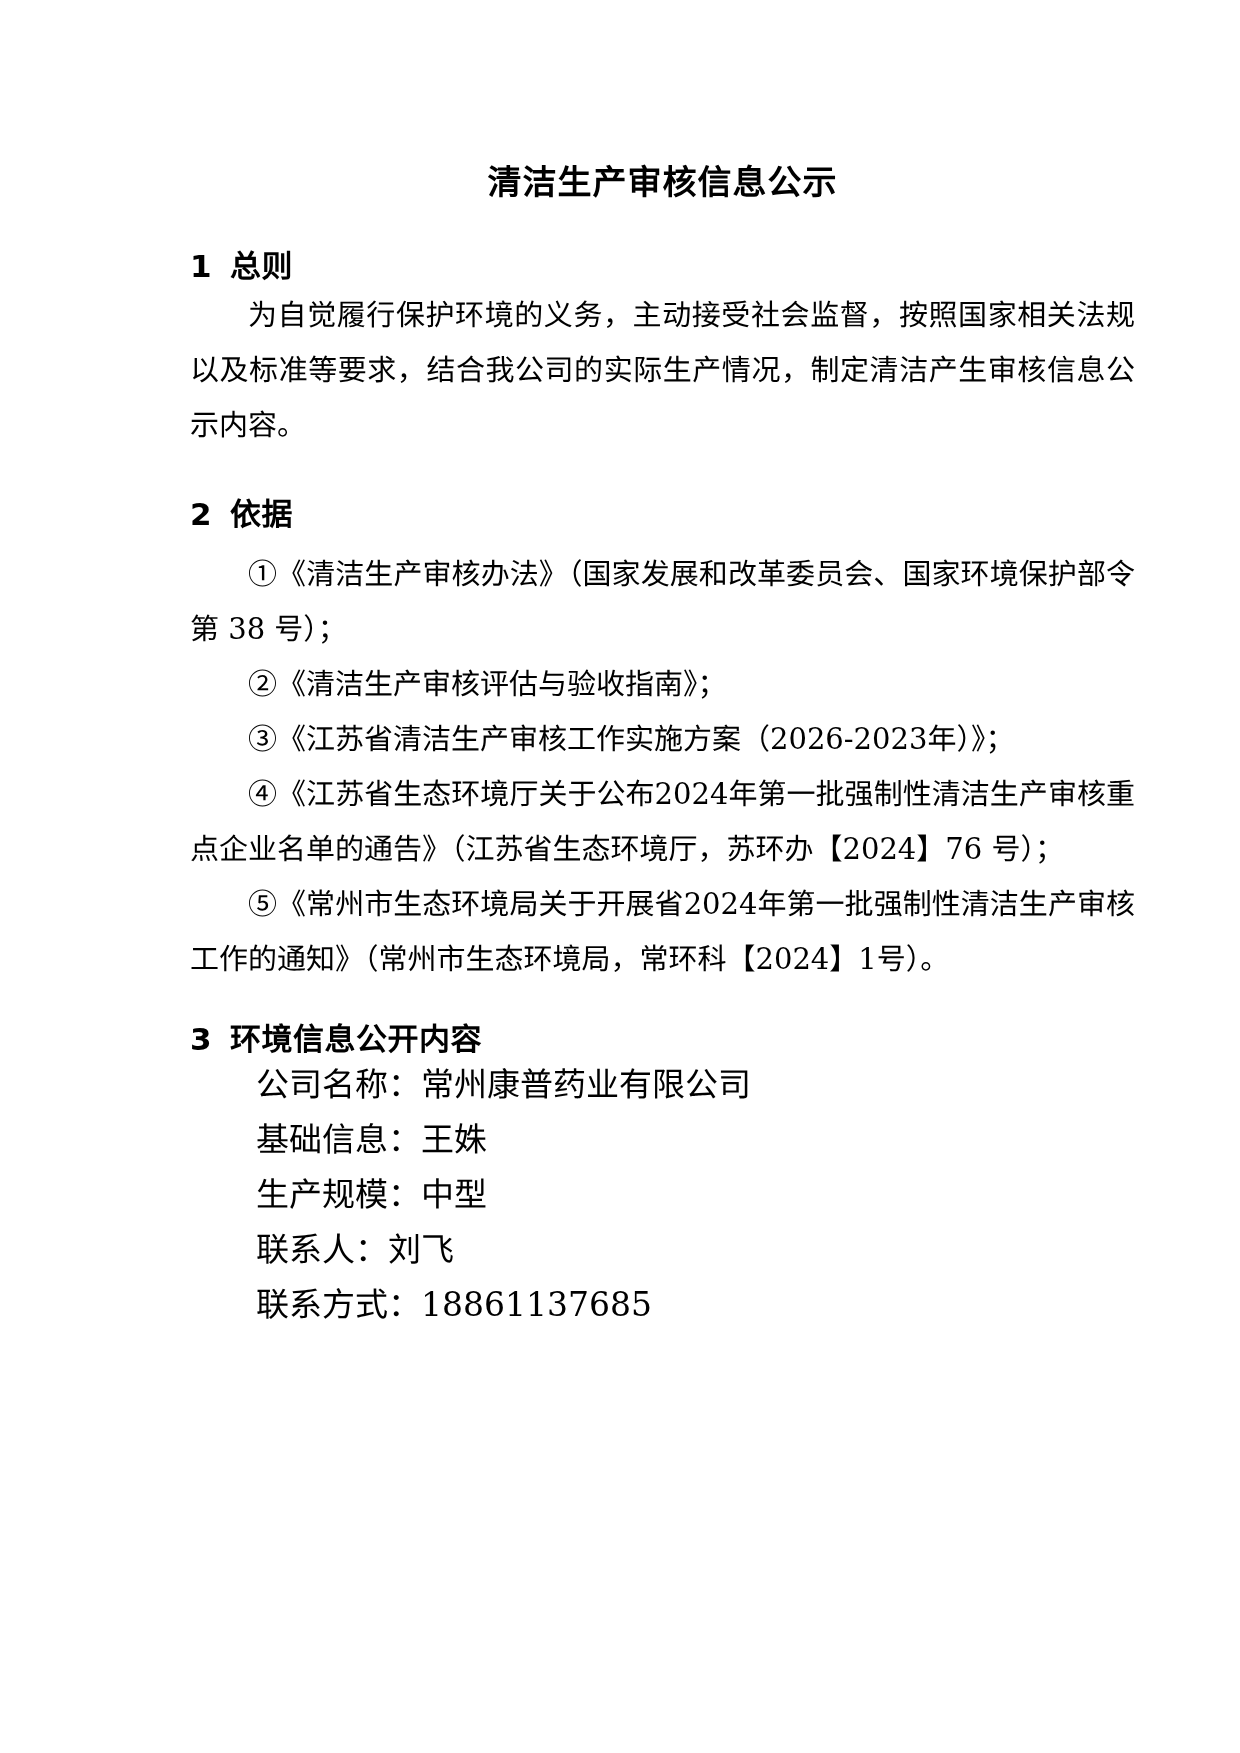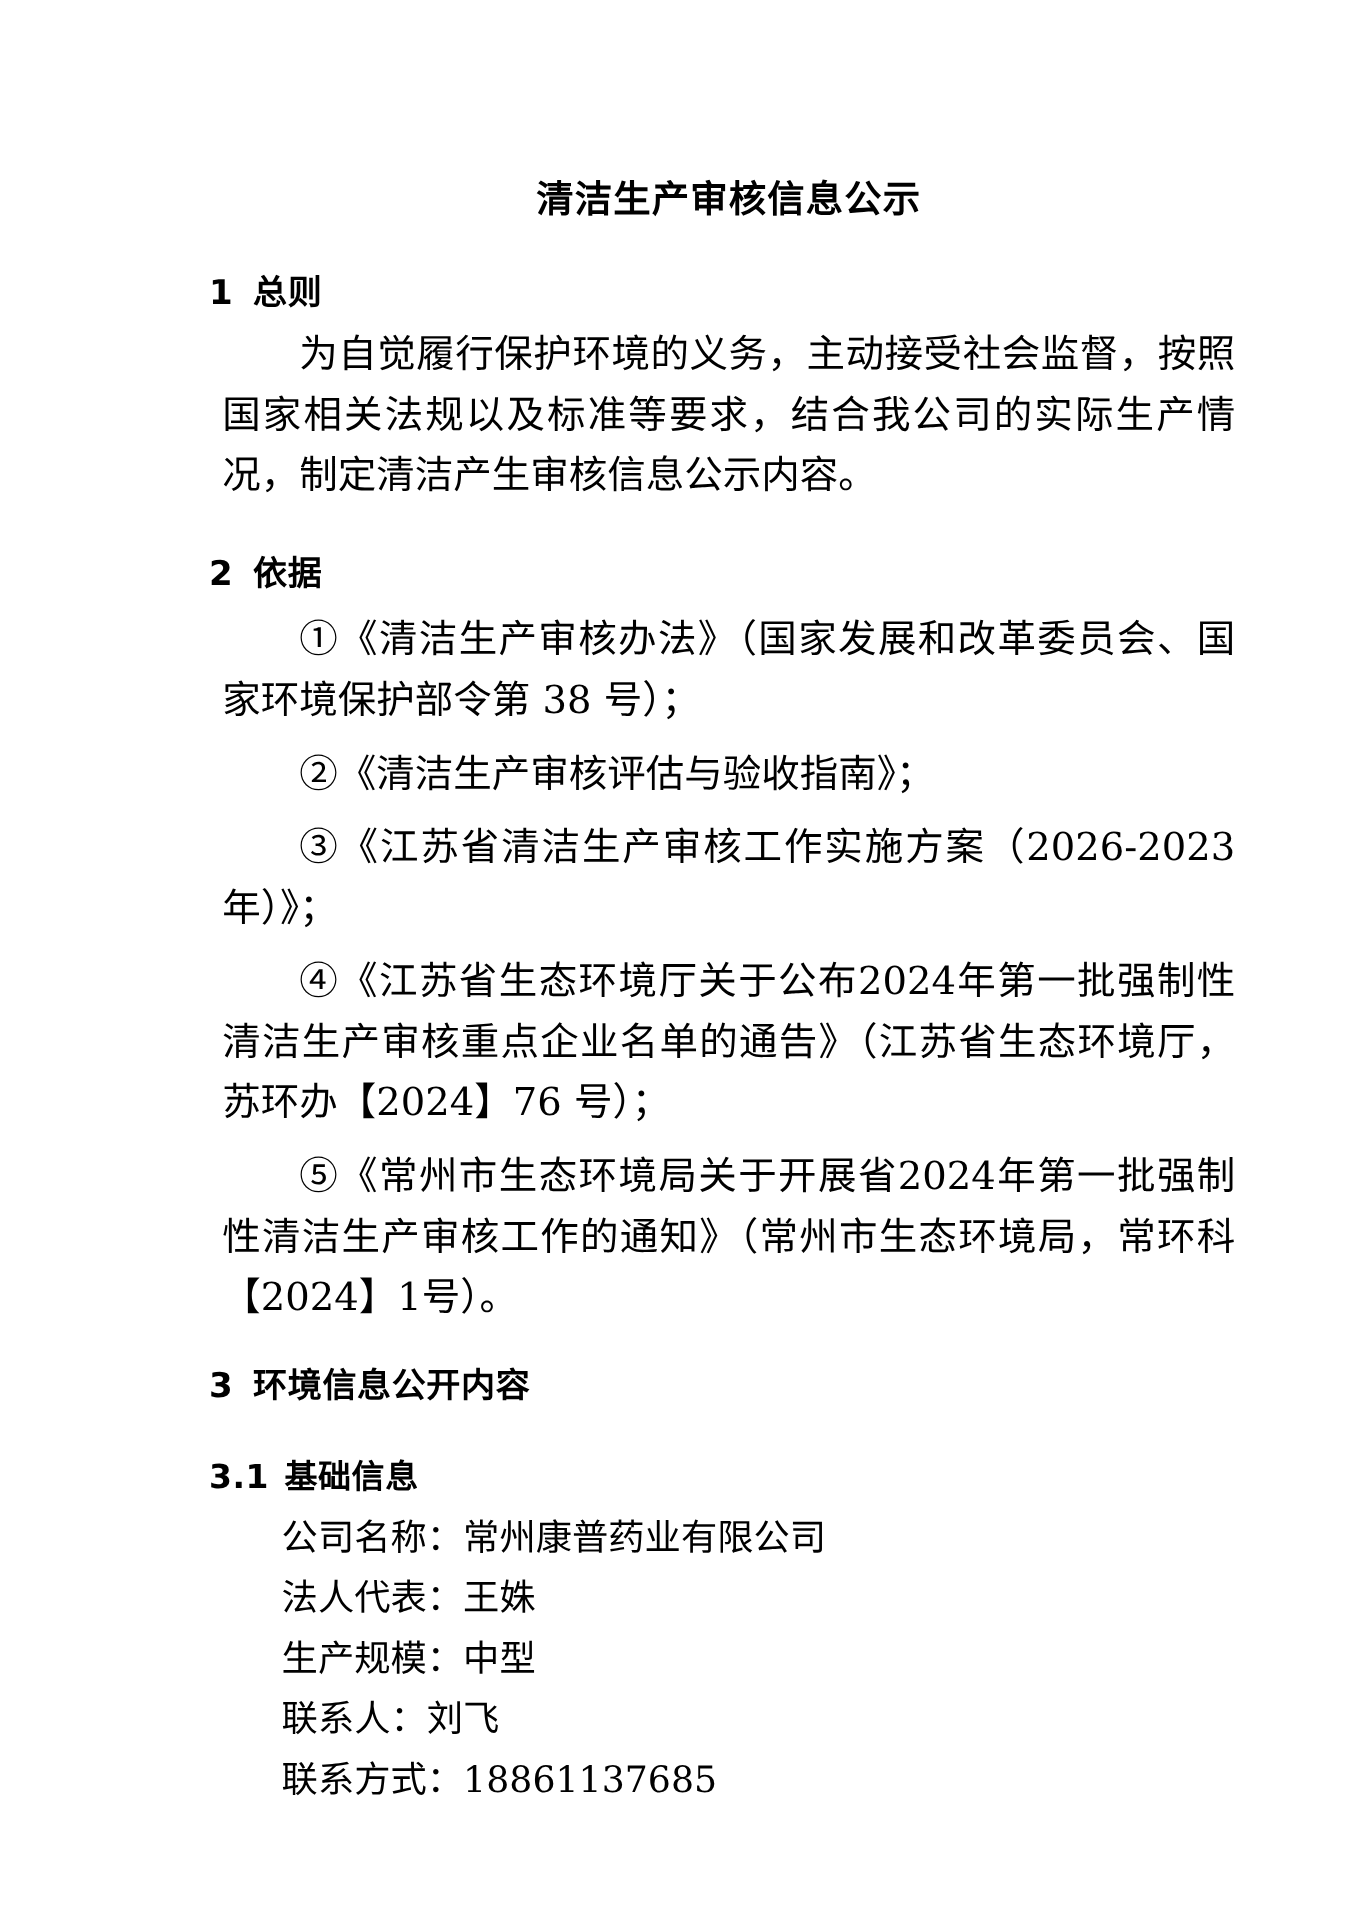--- a/index.html
+++ b/index.html
@@ -36,23 +36,23 @@
   .heading .sec-num {
     display: inline-block;
     margin-right: 18px;
   }
   .h-general    { margin: 46px 0 4px 0; }
   .h-basis      { margin: 43px 0 15px 0; }
   .h-disclosure { margin: 34px 0 0 0; }
   .h-basicinfo  { margin: 48px 0 8px 0; font-size: 30px; }
   .h-basicinfo .sec-num { margin-right: 14px; }
   .body-para {
-    margin: 12px;
+    margin: 0;
     font-family: "DejaVu Serif", "Liberation Serif", serif;
-    font-size: 35px;
+    font-size: 29px;
     line-height: 55px;
     text-align: justify;
     text-indent: 2em;
     word-break: break-all;
   }
   .info-line {
     margin: 0;
     font-family: "DejaVu Serif", "Liberation Serif", serif;
     font-size: 33px;
     line-height: 55px;
@@ -80,25 +80,22 @@
   <p class="body-para">①《清洁生产审核办法》（国家发展和改革委员会、国家环境保护部令第 38 号）；</p>
   <p class="body-para">②《清洁生产审核评估与验收指南》；</p>
   <p class="body-para">③《江苏省清洁生产审核工作实施方案（2026-2023年）》；</p>
   <p class="body-para">④《江苏省生态环境厅关于公布2024年第一批强制性清洁生产审核重点企业名单的通告》（江苏省生态环境厅，苏环办【2024】76 号）；</p>
   <p class="body-para">⑤《常州市生态环境局关于开展省2024年第一批强制性清洁生产审核工作的通知》（常州市生态环境局，常环科【2024】1号）。</p>
 
   <div class="heading h-disclosure">
     <span class="sec-num">3</span><span class="sec-text">环境信息公开内容</span>
   </div>
 
-  <div class="heading h-basicinfo">
-    <span class="sec-num">3.1</span><span class="sec-text">基础信息</span>
-  </div>
 
   <div>
     <p class="info-line">公司名称：常州康普药业有限公司</p>
-    <p class="info-line">法人代表：王姝</p>
+    <p class="info-line">基础信息：王姝</p>
     <p class="info-line">生产规模：中型</p>
     <p class="info-line">联系人：刘飞</p>
     <p class="info-line">联系方式：18861137685</p>
   </div>
 
 </div>
 
 </body></html>

